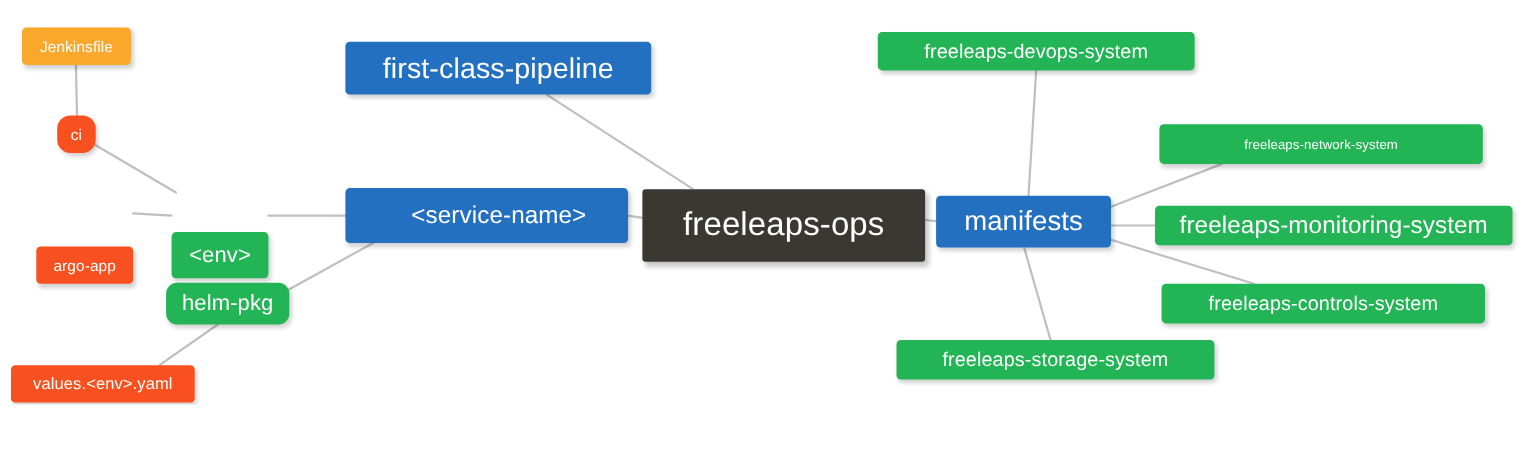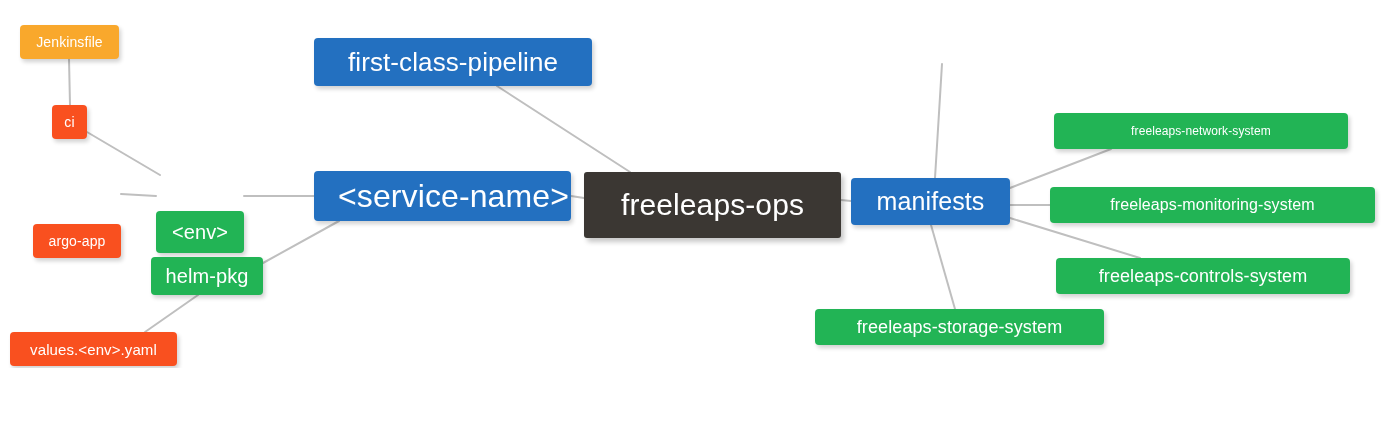--- a/index.html
+++ b/index.html
@@ -68,51 +68,54 @@
       <line x1="841" y1="200" x2="851" y2="201" stroke="#bfbfbf" stroke-width="2" stroke-linecap="round"></line>
       <line x1="935" y1="178" x2="942" y2="64" stroke="#bfbfbf" stroke-width="2" stroke-linecap="round"></line>
       <line x1="1010" y1="188" x2="1111" y2="149" stroke="#bfbfbf" stroke-width="2" stroke-linecap="round"></line>
       <line x1="1010" y1="205" x2="1050" y2="205" stroke="#bfbfbf" stroke-width="2" stroke-linecap="round"></line>
       <line x1="1010" y1="218" x2="1140" y2="258" stroke="#bfbfbf" stroke-width="2" stroke-linecap="round"></line>
       <line x1="931" y1="225" x2="955" y2="309" stroke="#bfbfbf" stroke-width="2" stroke-linecap="round"></line>
     </svg>
 <div class="node orange" style="left: 20px; top: 25px; width: 99px; height: 34px; font-size: 14px;">
       <span>Jenkinsfile</span>
     </div>
-    <div class="node red" style="left: 52px; top: 105px; width: 35px; height: 34px; font-size: 14px;">
+    <div class="node red" style="left: 52px; top: 105px; width: 35px; height: 34px; font-size: 14px; border-radius: 12px;">
       <span>ci</span>
     </div>
     <div class="node red" style="left: 33px; top: 176px; width: 88px; height: 34px; font-size: 14px; margin-top: 48px;">
       <span>argo-app</span>
     </div>
     <div class="node green" style="left: 156px; top: 175px; width: 88px; height: 42px; font-size: 20px; margin-top: 36px;">
       <span>&lt;env&gt;</span>
     </div>
-    <div class="node green" style="left: 151px; top: 257px; width: 112px; height: 38px; font-size: 20px;">
+    <div class="node green" style="left: 151px; top: 257px; width: 112px; height: 38px; font-size: 20px; border-radius: 10px;">
       <span>helm-pkg</span>
     </div>
     <div class="node red" style="left: 10px; top: 332px; width: 167px; height: 34px; font-size: 15px; text-align: center;">
       <span>values.&lt;env&gt;.yaml</span>
     </div>
     <div class="node blue" style="left: 314px; top: 38px; width: 278px; height: 48px; font-size: 26px;">
       <span>first-class-pipeline</span>
     </div>
-    <div class="node blue" style="left: 314px; top: 171px; width: 257px; height: 50px; font-size: 32px; padding-left: 22px;">
+    <div class="node blue" style="left: 314px; top: 171px; width: 257px; height: 50px; font-size: 22px; padding-left: 22px;">
       <span>&lt;service-name&gt;</span>
     </div>
     <div class="node root" style="left: 584px; top: 172px; width: 257px; height: 66px; font-size: 30px; justify-content: center;">
       <span>freeleaps-ops</span>
     </div>
     <div class="node blue" style="left: 851px; top: 178px; width: 159px; height: 47px; font-size: 25px;">
       <span>manifests</span>
     </div>
+    <div class="node green" style="left: 798px; top: 29px; width: 288px; height: 35px; font-size: 18px;">
+      <span>freeleaps-devops-system</span>
+    </div>
     <div class="node green" style="left: 1054px; top: 113px; width: 294px; height: 36px; font-size: 12px;">
       <span>freeleaps-network-system</span>
     </div>
-    <div class="node green" style="left: 1050px; top: 187px; width: 325px; height: 36px; font-size: 16px; text-align: right;">
+    <div class="node green" style="left: 1050px; top: 187px; width: 325px; height: 36px; font-size: 22px; text-align: right;">
       <span>freeleaps-monitoring-system</span>
     </div>
     <div class="node green" style="left: 1056px; top: 258px; width: 294px; height: 36px; font-size: 18px;">
       <span>freeleaps-controls-system</span>
     </div>
     <div class="node green" style="left: 815px; top: 309px; width: 289px; height: 36px; font-size: 18px;">
       <span>freeleaps-storage-system</span>
     </div>
   </div>
 

